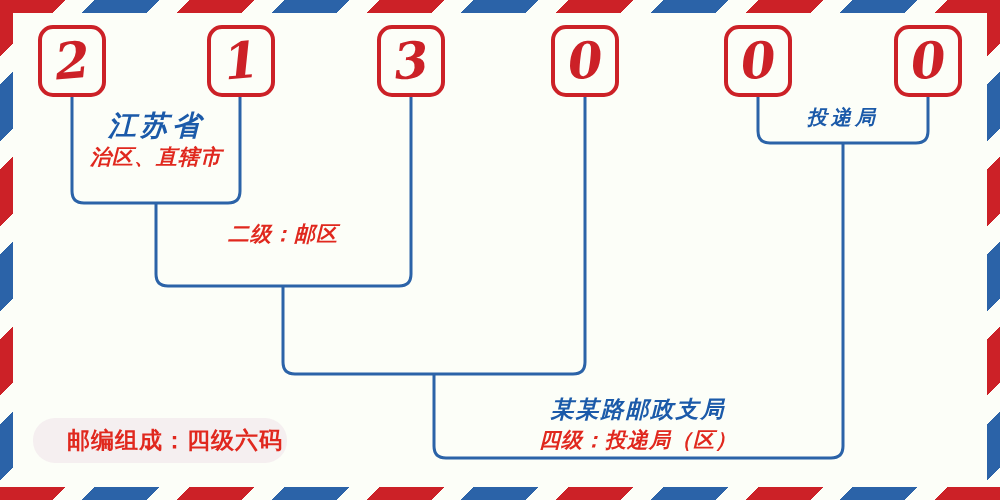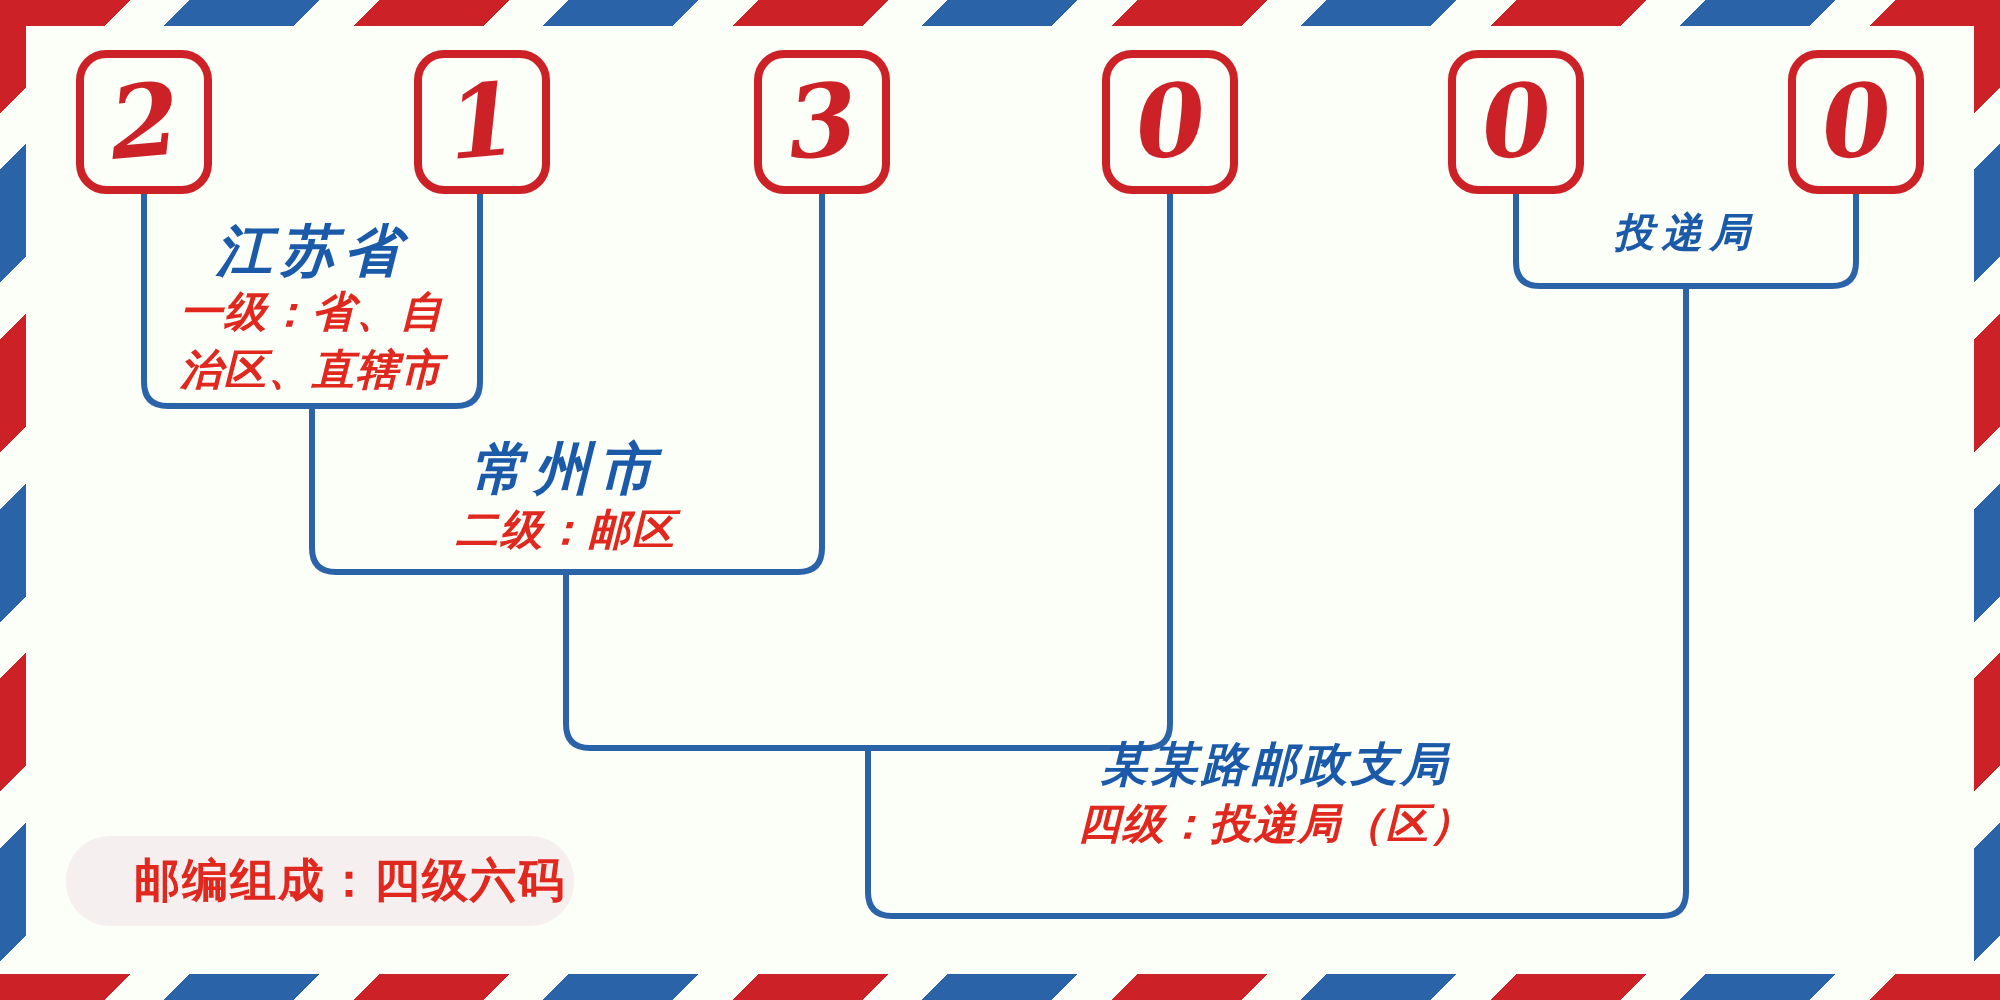--- a/index.html
+++ b/index.html
@@ -65,21 +65,21 @@
   }
   .name.small{font-size:23px;line-height:28px;letter-spacing:2px;}
   .desc{
     color:var(--red_text,#e0281e);
     font-weight:bold;font-size:21px;line-height:29px;
     letter-spacing:1px;
   }
   .lv1{left:156px;top:110px}
   .lv2{left:283px;top:219px}
   .lv3{left:437px;top:302px}
-  .lv4{left:638px;top:368px}
+  .lv4{left:638px;top:395px}
   .lv4 .desc{line-height:33px}
   .delivery{left:843px;top:101px}
   .delivery .name{font-size:20px}
 
   .footer-pill{
     position:absolute;left:33px;top:418px;
     width:224px;height:45px;
     background:var(--pill_bg,#f5eff0);
     border-radius:22px;
     display:flex;align-items:center;justify-content:center;padding-left:30px;
@@ -122,26 +122,24 @@
   </div>
   <div class="digit-box d5">
     <span class="digit">0</span>
   </div>
   <div class="digit-box d6">
     <span class="digit">0</span>
   </div>
 
   <div class="label lv1">
     <div class="name">江苏省</div>
-    <div class="desc">一级：省、自</div>
     <div class="desc">治区、直辖市</div>
   </div>
 
   <div class="label lv2">
-    <div class="name">常州市</div>
     <div class="desc">二级：邮区</div>
   </div>
 
 
   <div class="label lv4">
     <div class="name small">某某路邮政支局</div>
     <div class="desc">四级：投递局（区）</div>
   </div>
 
   <div class="label delivery">

